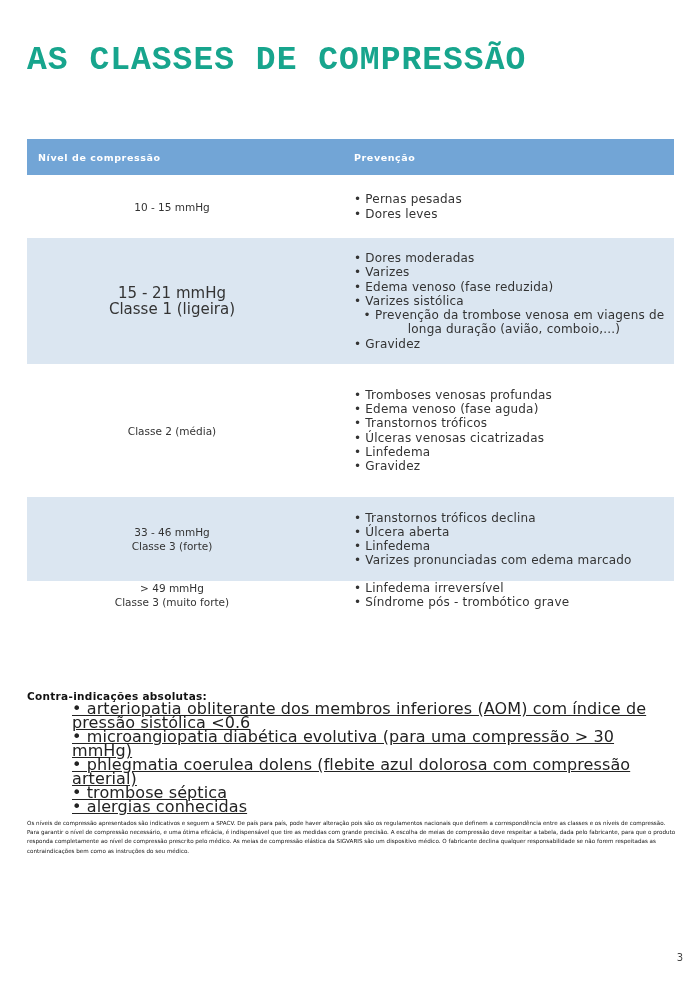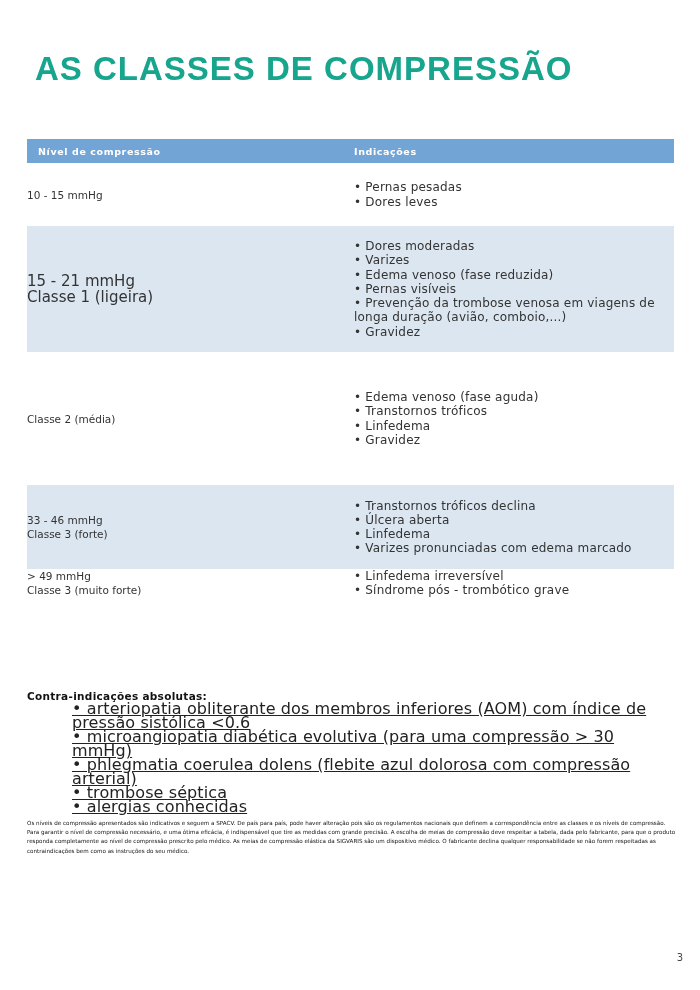--- a/index.html
+++ b/index.html
@@ -2,43 +2,43 @@
 <html><head>
 <meta charset="utf-8">
 <style>
   html, body { margin: 0; padding: 0; }
   body {
     width: 700px; height: 990px; background: #ffffff; position: relative;
     font-family: "DejaVu Sans", sans-serif; color: #222; overflow: hidden;
   }
   .title {
     position: absolute; left: 27px; top: 42px;
-    font-family: Liberation Sans, sans-serif; font-weight: bold;
-    font-size: 33px; letter-spacing: 1px; color: #17a58d; margin: 8px;
+    font-family: Liberation Mono, monospace; font-weight: bold;
+    font-size: 33px; letter-spacing: 1px; color: #17a58d; margin: 0;
   }
   .table {
     position: absolute; left: 27px; top: 139px; width: 647px;
   }
   .thead {
-    height: 24px; background: #72a5d6; display: flex; align-items: center;
+    height: 36px; background: #72a5d6; display: flex; align-items: center;
     color: #ffffff; font-weight: bold; font-size: 9.5px; letter-spacing: 0.6px;
   }
   .thead .c1 { width: 327px; padding-left: 11px; box-sizing: border-box; }
   .thead .c2 { flex: 1; padding-left: 0; }
   .row { display: flex; align-items: center; }
   .row.shaded { background: #dbe6f1; }
   .row .lvl {
-    width: 290px; text-align: left; font-size: 10.5px; line-height: 14px; color: #333;
+    width: 290px; text-align: center; font-size: 10.5px; line-height: 14px; color: #333;
   }
   .row .ind {
     flex: 1; padding-left: 37px; font-size: 12px; line-height: 14.2px; color: #333;
     letter-spacing: 0.2px;
   }
   .row .ind div { white-space: nowrap; }
-  .row .ind div.wrap { white-space: normal; margin-left: -9px; padding-left: 9px; }
+  .row .ind div.wrap { white-space: normal; margin-left: -9px; padding-left: 9px; text-align: center; }
   .r1 { height: 63px; }
   .r2 { height: 126px; }
   .r2 .lvl { font-size: 15px; line-height: 16px; }
   .r3 { height: 133px; }
   .r4 { height: 84px; }
   .r5 { height: 50px; align-items: flex-start; box-sizing: border-box; }
   .contra {
     position: absolute; left: 27px; top: 690px; width: 650px;
   }
   .contra-title { font-weight: bold; font-size: 10.5px; color: #111; letter-spacing: 0.3px; }
@@ -54,21 +54,21 @@
   }
 </style>
 </head>
 <body>
 
 <h1 class="title">AS CLASSES DE COMPRESSÃO</h1>
 
 <div class="table">
   <div class="thead">
     <div class="c1">Nível de compressão</div>
-    <div class="c2">Indicações</div>
+    <div class="c2">Prevenção</div>
   </div>
 
   <div class="row r1">
     <div class="lvl">
       <div>10 - 15 mmHg</div>
     </div>
     <div class="ind">
       <div>• Pernas pesadas</div>
       <div>• Dores leves</div>
     </div>
@@ -76,33 +76,35 @@
 
   <div class="row r2 shaded">
     <div class="lvl">
       <div>15 - 21 mmHg</div>
       <div>Classe 1 (ligeira)</div>
     </div>
     <div class="ind">
       <div>• Dores moderadas</div>
       <div>• Varizes</div>
       <div>• Edema venoso (fase reduzida)</div>
-      <div>• Pernas visíveis</div>
+      <div>• Varizes sistólica</div>
       <div class="wrap">• Prevenção da trombose venosa em viagens de longa duração (avião, comboio,...)</div>
       <div>• Gravidez</div>
     </div>
   </div>
 
   <div class="row r3">
     <div class="lvl">
       <div>Classe 2 (média)</div>
     </div>
     <div class="ind">
+      <div>• Tromboses venosas profundas</div>
       <div>• Edema venoso (fase aguda)</div>
       <div>• Transtornos tróficos</div>
+      <div>• Úlceras venosas cicatrizadas</div>
       <div>• Linfedema</div>
       <div>• Gravidez</div>
     </div>
   </div>
 
   <div class="row r4 shaded">
     <div class="lvl">
       <div>33 - 46 mmHg</div>
       <div>Classe 3 (forte)</div>
     </div>

